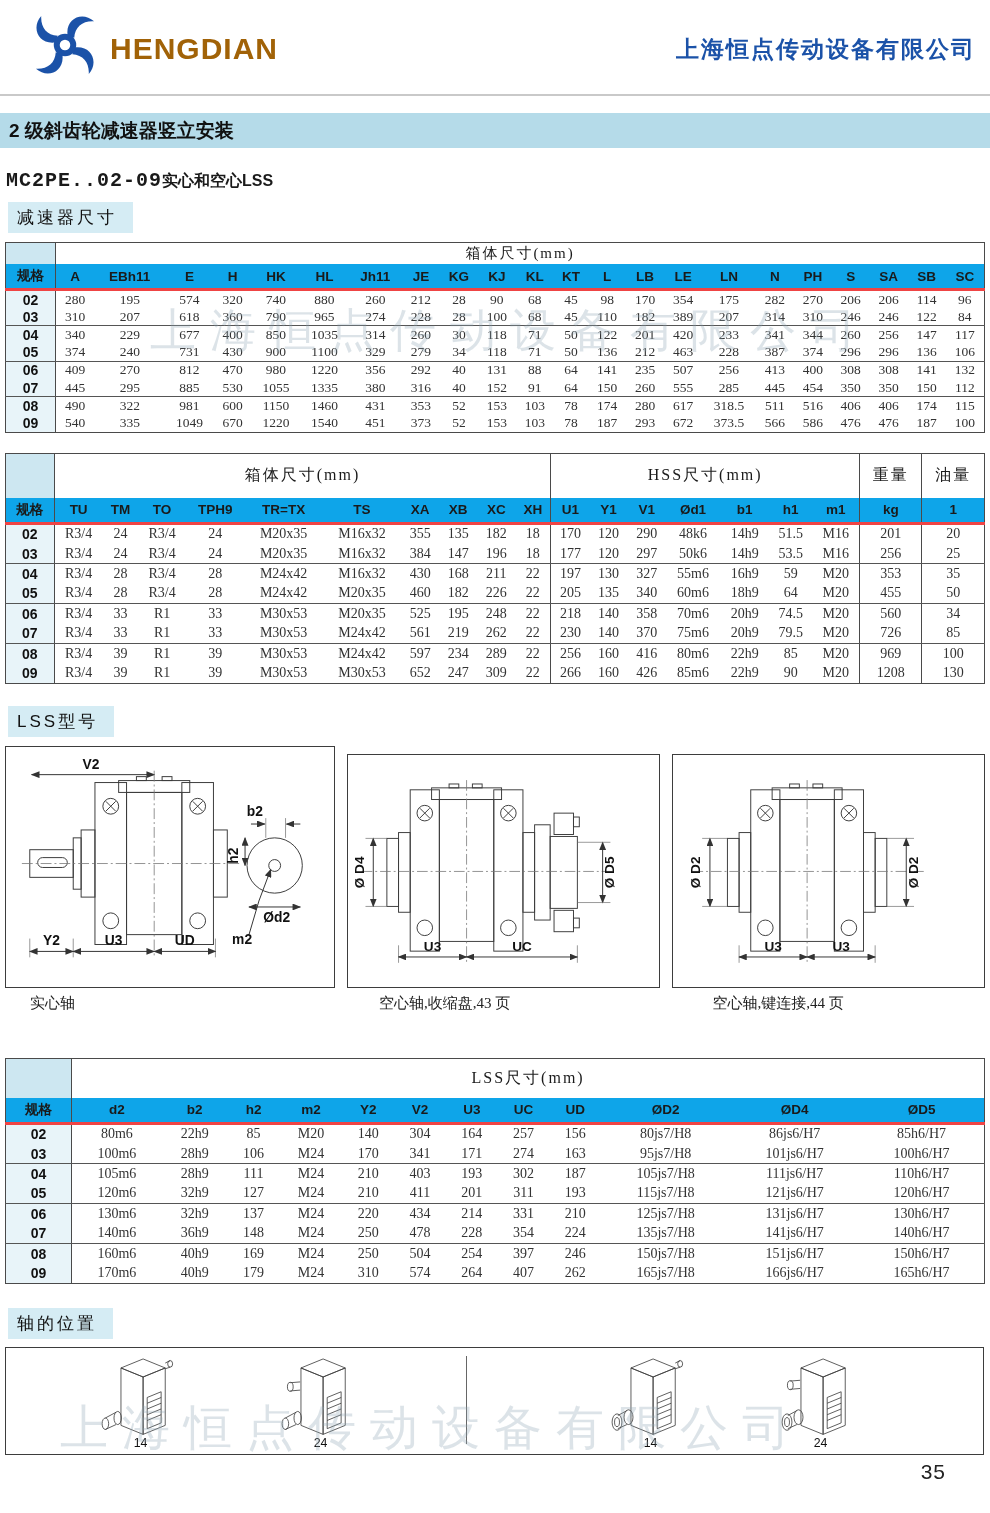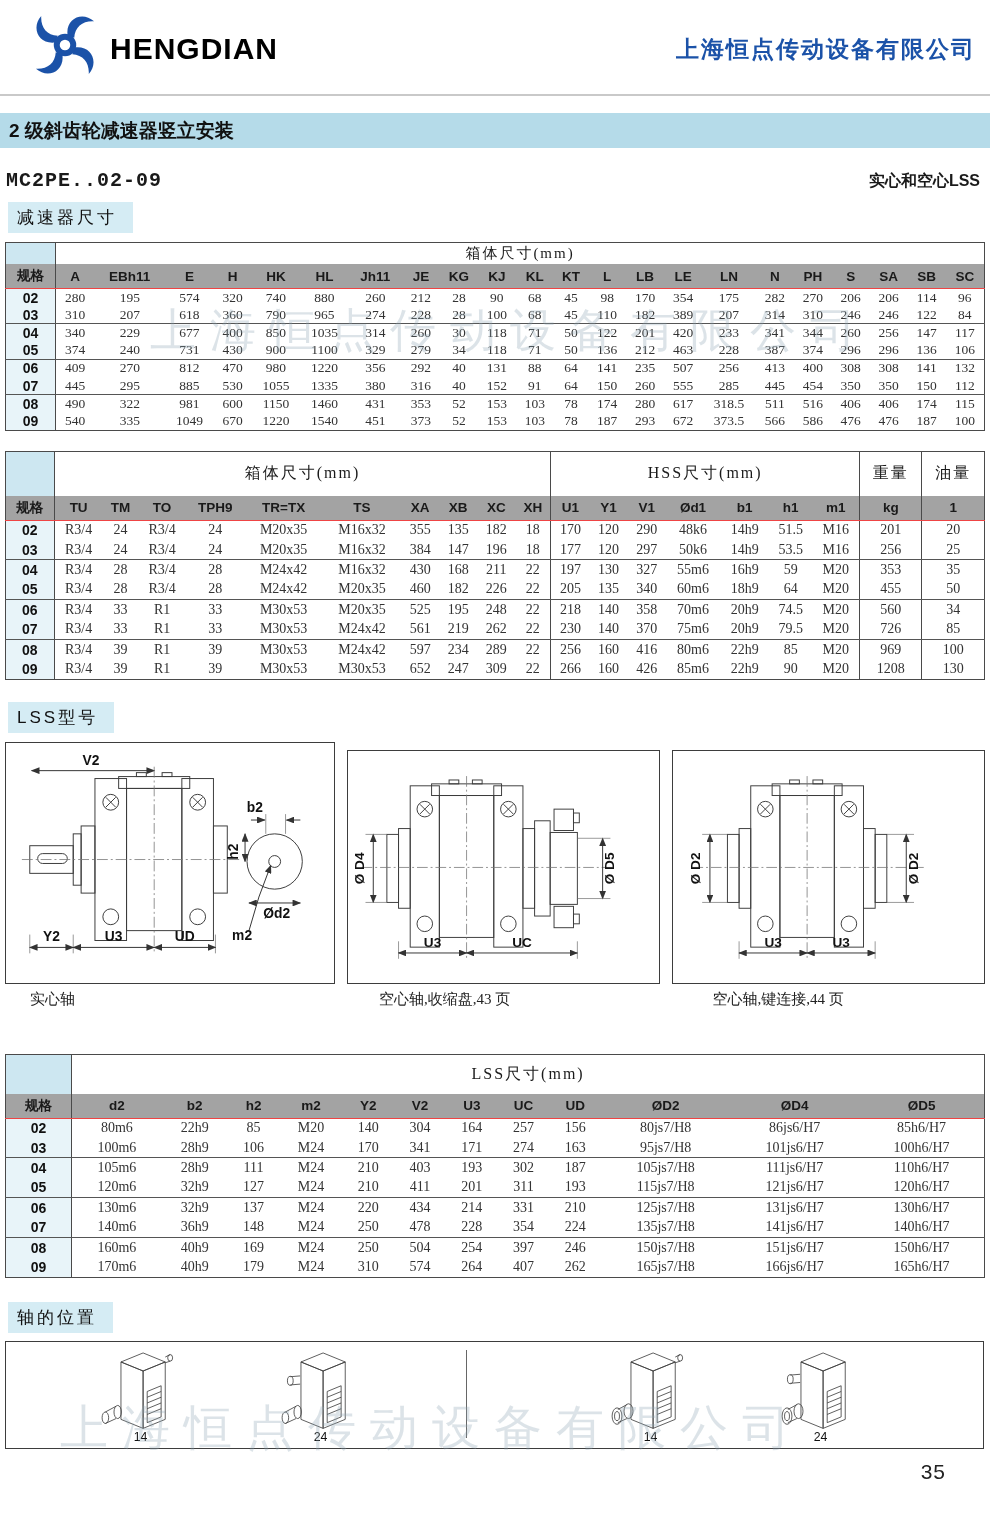--- a/index.html
+++ b/index.html
@@ -3,46 +3,46 @@
 <meta charset="utf-8">
 <style>
   html,body{margin:0;padding:0;background:#e9e9e9;}
   .page{position:relative;width:990px;height:1513px;margin:0 auto;background:#ffffff;
         font-family:"Liberation Sans",sans-serif;color:#1a1a1a;overflow:hidden;}
 
   
   .hdr{position:relative;height:94px;border-bottom:2px solid #c9c9c9;}
   .logo-wrap{position:absolute;left:32px;top:12px;display:flex;align-items:center;}
   .logo-svg{width:66px;height:66px;}
-  .brand{font-size:30px;font-weight:bold;color:#000000;letter-spacing:1px;margin-left:12px;margin-top:8px;}
+  .brand{font-size:30px;font-weight:bold;color:#a16207;letter-spacing:1px;margin-left:12px;margin-top:8px;}
   .company{position:absolute;right:14px;top:34px;font-size:23px;font-weight:bold;color:#1b52a8;letter-spacing:2px;}
 
   
   .title-bar{margin:17px 0 0 0;height:35px;background:#b5dbe9;display:flex;align-items:center;
              font-size:19px;font-weight:bold;padding-left:9px;color:#111;}
-  .model-row{display:flex;justify-content:space-between;align-items:flex-end;margin:18px 10px 0 6px;height:26px;}
+  .model-row{display:flex;align-items:flex-end;margin:18px 10px 0 6px;height:26px;}
   .model-code{font-family:"Liberation Mono","DejaVu Sans Mono",monospace;font-size:20px;font-weight:bold;letter-spacing:1px;}
   .model-note{font-size:16px;font-weight:bold;}
   .sec-label{display:inline-block;margin:10px 0 0 8px;background:#d5ecf4;font-size:17px;
              padding:4px 16px 4px 9px;letter-spacing:3px;color:#111;}
   .sec-label.lss{margin-top:22px;}
   .sec-label.shaft{margin-top:24px;}
 
   
   table.t{border-collapse:collapse;width:980px;margin:0 5px;border:1.5px solid #4a4a4a;table-layout:auto;}
   table.t1{margin-top:9px;}
   table.t2{margin-top:20px;}
   table.t3{margin-top:45px;}
   .t th,.t td{text-align:center;vertical-align:middle;padding:0 2px;}
   .t th.group{background:#ffffff;font-weight:normal;font-family:"Liberation Serif",serif;font-size:16px;letter-spacing:2px;}
   .t1 th.group{height:21px;font-size:15px;}
   .t2 th.group{height:44px;}
   .t3 th.group{height:39px;}
   .t th.group.corner{background:#cde7f1;}
-  .t th.colh{background:#a3a3a3;font-size:13.5px;font-weight:bold;height:24px;border-bottom:1px solid #ef4444;}
+  .t th.colh{background:#0ea5e9;font-size:13.5px;font-weight:bold;height:24px;border-bottom:3px solid #ef4444;}
   .t td{font-family:"Liberation Serif",serif;font-size:13.5px;color:#333;height:17.2px;}
   .t2 td,.t3 td{height:19.4px;font-size:14px;}
   .t td.spec{font-family:"Liberation Sans",sans-serif;font-weight:bold;font-size:14px;background:#e8f4f9;color:#111;}
   .t tr.gsep td{border-bottom:1px solid #555;}
   .t .vsep{border-right:1px solid #4a4a4a;}
 
   
   .draw-row{display:flex;gap:12px;margin:9px 5px 0 5px;}
   .draw-box{border:1.5px solid #3d3d3d;background:#fff;}
   .draw-box.b1{width:328px;height:240px;}

